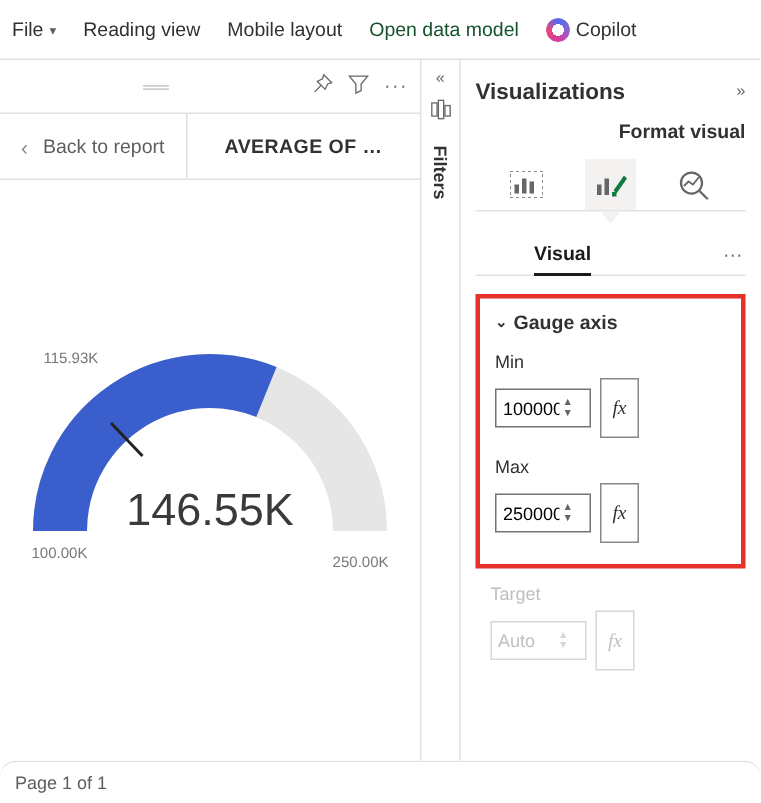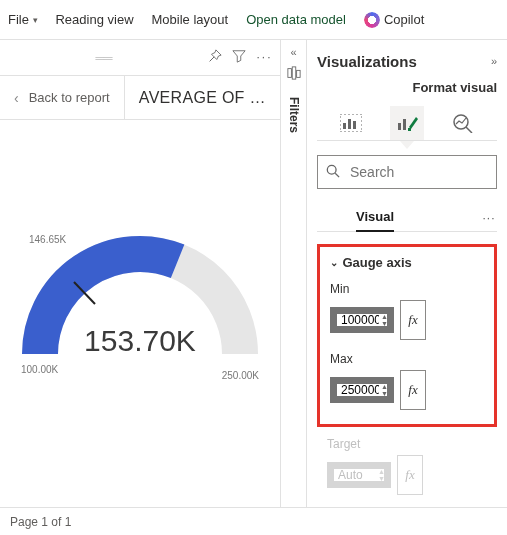--- a/index.html
+++ b/index.html
@@ -50,21 +50,21 @@
   .visual-header .icons { display:flex; gap:10px; padding-right:8px; color:#666;}
   .report-bar {
     display: flex;
     align-items: stretch;
     height: 44px;
     border-bottom: 1px solid #e1e1e1;
   }
   .back-btn { display:flex; align-items:center; gap:10px; padding:0 14px; color:#605e5c; cursor:pointer;}
   .back-btn .arrow { font-size:14px; color:#888;}
   .report-bar .sep { width:1px; background:#e1e1e1;}
-  .title-cell { flex:1; display:flex; align-items:center; justify-content:center; font-weight:400; letter-spacing:0.3px; font-size:16px; color:#323130;}
+  .title-cell { flex:1; display:flex; align-items:center; justify-content:center; font-weight:700; letter-spacing:0.3px; font-size:13px; color:#323130;}
 
   .chart-area {
     flex:1;
     position:relative;
     display:flex;
     align-items:center;
     justify-content:center;
   }
   .gauge-stack { position:relative; width:238px; height:200px;}
   .gauge-stack svg { display:block; }
@@ -122,36 +122,36 @@
   .tabs-row { display:flex; align-items:center; margin-top:14px; border-bottom:1px solid #e1e1e1;}
   .tab { padding:6px 0; margin-right:18px; font-size:13px; cursor:pointer; color:#605e5c;margin-left:39px;}
   .tab.active { color:#1b1b1b; font-weight:600; border-bottom:2px solid #1b1b1b; margin-bottom:-1px;}
   .tab-dots { margin-left:auto; color:#666; cursor:pointer; padding:6px 2px;}
 
   .highlight-box { border:3px solid #e5332a; margin-top:12px; padding:8px 10px 14px 10px;}
   .section-header { display:flex; align-items:center; gap:4px; font-weight:600; font-size:13px; cursor:pointer;}
   .section-header .chev2 { font-size:10px;}
   .field-label { font-size:12px; margin-top:12px;}
   .field-row { display:flex; align-items:center; gap:6px; margin-top:4px;}
-  .num-input { width:64px; height:26px; border:7px solid #737373; display:flex; align-items:center; padding:0 2px;}
+  .num-input { width:64px; height:26px; border:1px solid #737373; display:flex; align-items:center; padding:0 2px;}
   .num-input input { border:none; outline:none; width:42px; font-size:12px; background:transparent;}
   .spin { display:flex; flex-direction:column; font-size:7px; line-height:7px; color:#666; cursor:pointer; user-select:none;}
   .fx-btn { width:26px; height:40px; border:1px solid #8a8886; display:flex; align-items:center; justify-content:center; font-style:italic; font-family:"Times New Roman",serif; cursor:pointer;}
   .fx-btn.disabled { color:#bfbfbf; border-color:#d6d6d6; cursor:default;}
   .num-input.disabled { border-color:#d6d6d6; }
   .num-input.disabled input { color:#bfbfbf;}
   .target-block { margin:10px 0 0 10px;}
   .target-label { font-size:12px; color:#bfbfbf;}
 
   
   .page-footer {
     position:absolute; left:0; right:0; bottom:0;
     height:28px; border-top:1px solid #e1e1e1;
     display:flex; align-items:center; padding:0 10px;
-    font-size:12px; color:#605e5c;
+    font-size:12px; color:#605e5c;border-radius:11px;
   }
 
   .copilot-swirl {
     width:16px;height:16px;border-radius:50%;
     background: conic-gradient(#4f6bed,#8e63ce,#d83b9c,#e8467c,#4f6bed);
     mask: radial-gradient(circle at center, transparent 4px, black 4px);
     -webkit-mask: radial-gradient(circle at center, transparent 4px, black 4px);
   }
 </style>
 </head>
@@ -207,22 +207,22 @@
     <div class="chart-area">
       <div class="gauge-stack">
         <svg width="238" height="160" viewBox="0 0 238 160">
 
           <path d="M19 140 A100 100 0 0 1 219 140" fill="none" stroke="#e6e6e6" stroke-width="36" stroke-linecap="butt"></path>
 
           <path d="M19 140 A100 100 0 0 1 156.6 47.3" fill="none" stroke="#3a5fcd" stroke-width="36" stroke-linecap="butt"></path>
 
           <line x1="53" y1="68" x2="74" y2="90" stroke="#222" stroke-width="2"></line>
         </svg>
-        <div class="gauge-tick">146.65K</div>
-        <div class="gauge-value">153.70K</div>
+        <div class="gauge-tick">115.93K</div>
+        <div class="gauge-value">146.55K</div>
         <div class="gauge-min">100.00K</div>
         <div class="gauge-max">250.00K</div>
       </div>
     </div>
   </div>
 
   <div class="filters-rail">
     <span style="font-size:11px;color:#666;">«</span>
     <span>
       <svg width="14" height="14" viewBox="0 0 16 16">
@@ -260,29 +260,20 @@
       </div>
       <div class="viz-mode">
         <svg width="22" height="20" viewBox="0 0 22 20">
             <circle cx="9" cy="9" r="7" fill="none" stroke="#666" stroke-width="1.5"></circle>
             <line x1="14" y1="14" x2="20" y2="20" stroke="#666" stroke-width="1.5"></line>
             <path d="M4 11 L7 8 L10 10 L14 5" fill="none" stroke="#666" stroke-width="1.2"></path>
           </svg>
       </div>
     </div>
 
-    <div class="search-row">
-      <span>
-        <svg width="14" height="14" viewBox="0 0 16 16">
-            <circle cx="6.5" cy="6.5" r="5" fill="none" stroke="#666" stroke-width="1.5"></circle>
-            <line x1="10.5" y1="10.5" x2="15" y2="15" stroke="#666" stroke-width="1.5"></line>
-          </svg>
-      </span>
-      <input type="text" placeholder="Search" style="">
-    </div>
 
     <div class="tabs-row">
       <div class="tab active">Visual</div>
       <div class="tab-dots">···</div>
     </div>
 
     <div class="highlight-box">
       <div class="section-header">
         <span class="chev2">⌄</span>
         <span>Gauge axis</span>

